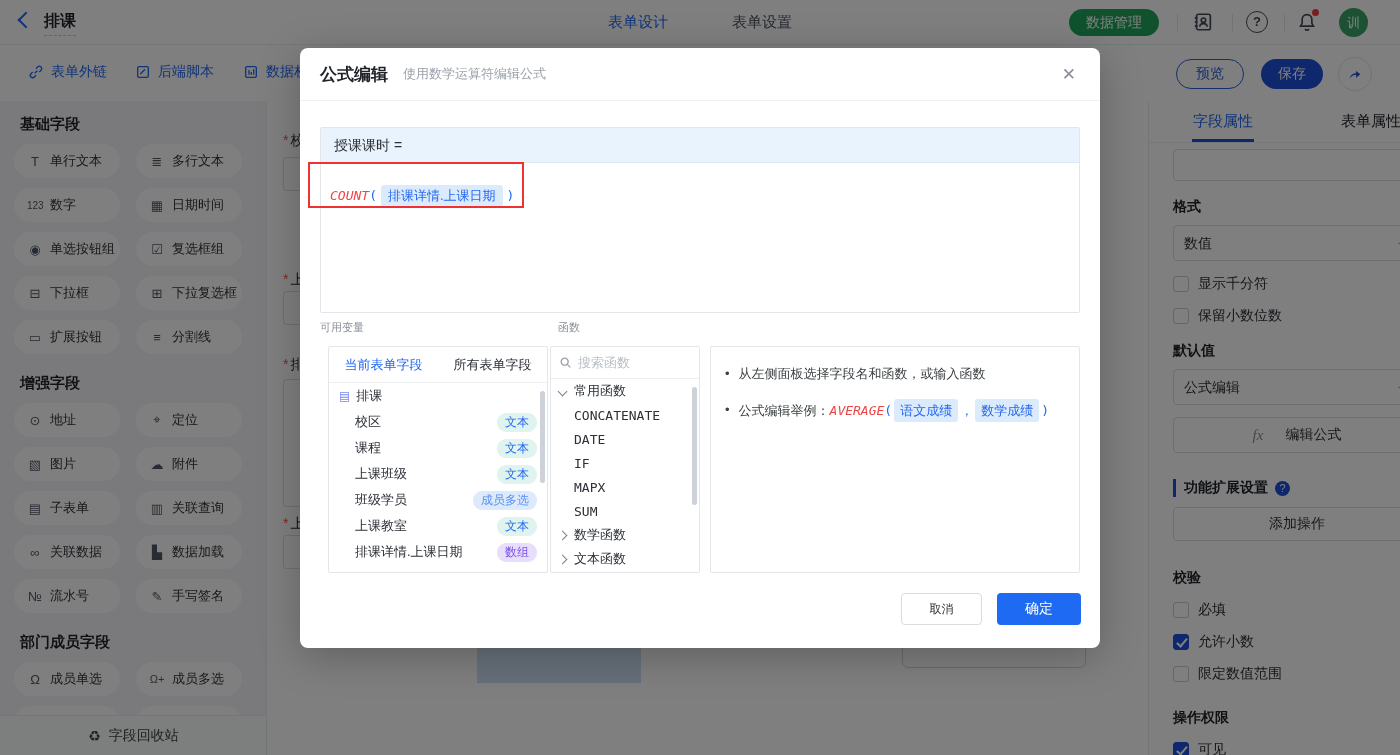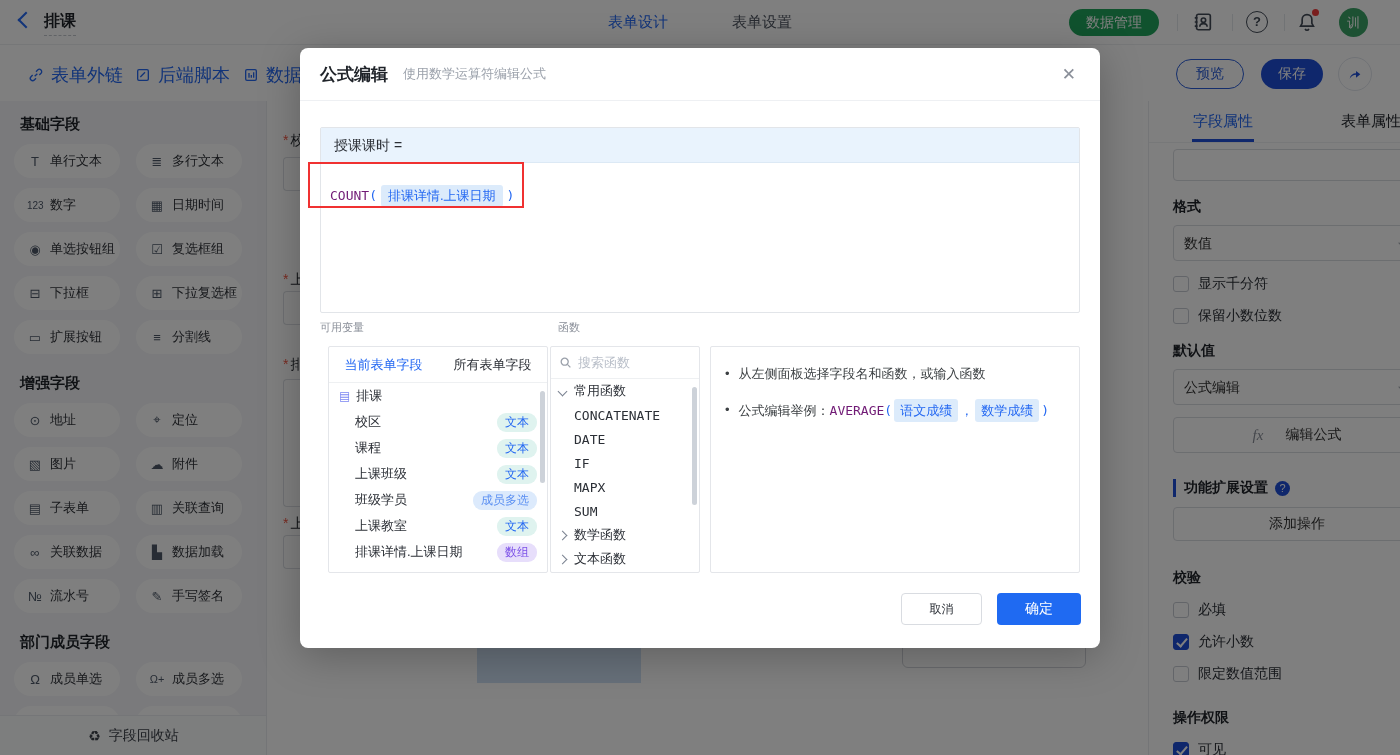--- a/index.html
+++ b/index.html
@@ -15,21 +15,21 @@
   .tab-design { left:608px; } .tab-settings { left:732px; }
   .pill-green { position:absolute; left:1069px; top:9px; height:27px; padding:0 17px; background:#21a45d; color:#fff; border:none; border-radius:14px; font-size:14px; line-height:27px; cursor:pointer; }
   .top-div { position:absolute; top:14px; width:1px; height:17px; background:#e3e6ea; }
   .tb-icon { position:absolute; top:11px; width:22px; height:22px; color:#424a56; cursor:pointer; }
   .help-circle { border:1.6px solid #424a56; border-radius:50%; text-align:center; font-size:13px; line-height:19px; font-weight:bold; color:#424a56; }
   .bell-dot { position:absolute; right:-1px; top:-2px; width:7px; height:7px; background:#f23c3c; border-radius:50%; }
   .avatar { position:absolute; left:1339px; top:8px; width:29px; height:29px; background:#3aa266; color:#fff; border-radius:50%; text-align:center; line-height:29px; font-size:13px; cursor:pointer; }
 
   
   .toolbar { position:absolute; left:0; top:46px; width:1400px; height:55px; background:#fff; z-index:1; }
-  .tool-link { position:absolute; top:17px; display:flex; align-items:center; gap:7px; color:#2468f2; font-size:18px; cursor:pointer; }
+  .tool-link { position:absolute; top:17px; display:flex; align-items:center; gap:7px; color:#2468f2; font-size:14px; cursor:pointer; }
   .tool-link svg { width:16px; height:16px; }
   .btn-preview { position:absolute; left:1176px; top:13px; width:68px; height:30px; border:1px solid #2a5dd8; color:#2a5dd8; background:#fff; border-radius:15px; font-size:14px; cursor:pointer; }
   .btn-save { position:absolute; left:1261px; top:13px; width:62px; height:30px; border:none; color:#fff; background:#1f4fd8; border-radius:15px; font-size:14px; cursor:pointer; }
   .btn-share { position:absolute; left:1338px; top:11px; width:34px; height:34px; border:1px solid #e1e5ec; background:#fff; border-radius:50%; color:#1f4fd8; cursor:pointer; display:flex; align-items:center; justify-content:center; }
 
   
   .sidebar { position:absolute; left:0; top:101px; width:267px; height:654px; background:#f4f5f8; border-right:1px solid #e8eaee; z-index:1; overflow:hidden; }
   .side-sec-title { font-size:15px; font-weight:bold; color:#1f2329; margin:14px 0 0 20px; }
   .pills { display:flex; flex-wrap:wrap; gap:10px 16px; padding:10px 0 0 14px; }
   .pill { width:106px; height:34px; background:#fff; border-radius:17px; display:flex; align-items:center; padding-left:13px; gap:7px; font-size:13px; color:#2f3238; cursor:grab; }
@@ -69,21 +69,21 @@
   .overlay { position:absolute; inset:0; background:rgba(0,0,0,0.5); z-index:40; }
   .modal { position:absolute; left:300px; top:48px; width:800px; height:600px; background:#fff; border-radius:8px; box-shadow:0 8px 40px rgba(0,0,0,.25); z-index:50; }
   .m-head { position:absolute; left:0; top:0; width:100%; height:53px; border-bottom:1px solid #eef0f3; display:flex; align-items:center; padding:0 20px; gap:15px; }
   .m-title { font-size:17px; font-weight:bold; color:#1f2329; }
   .m-sub { font-size:13px; color:#9ba1ab; }
   .m-close { position:absolute; right:24px; top:16px; font-size:17px; color:#8a8f99; cursor:pointer; }
   .fbox { position:absolute; left:20px; top:79px; width:760px; height:186px; border:1px solid #e2e5e9; border-radius:2px; }
   .fbox-head { height:35px; background:#e9f3fd; border-bottom:1px solid #dce9f5; line-height:35px; padding-left:13px; font-size:14px; color:#2b2f36; }
   .expr { padding:22px 0 0 9px; font-size:13px; }
   .code { font-family:"DejaVu Sans Mono",monospace; }
-  .fn-purple { color:#701a75; }
+  .fn-purple { color:#ef4444;font-style:italic; }
   .paren { color:#2468f2; font-family:"DejaVu Sans Mono",monospace; }
   .token { display:inline-block; background:#dcebfb; color:#2468f2; border-radius:3px; padding:2px 7px; margin:0 4px; font-size:13px; cursor:pointer; }
   .annot { position:absolute; left:8px; top:114px; width:216px; height:46px; border:2px solid #f03131; z-index:60; pointer-events:none; }
   .p-label { position:absolute; top:272px; font-size:11px; color:#8a8f99; }
   .panel { position:absolute; top:298px; background:#fff; border:1px solid #e4e6ea; border-radius:2px; overflow:hidden; }
   .vars-panel { left:28px; width:220px; height:227px; }
   .vtabs { display:flex; height:36px; border-bottom:1px solid #eef0f2; }
   .vtab { flex:1; text-align:center; line-height:36px; font-size:13px; color:#2b2f36; cursor:pointer; }
   .vtab.active { color:#2468f2; }
   .vrow { display:flex; align-items:center; height:26px; padding:0 10px; font-size:13px; color:#2b2f36; cursor:pointer; }

